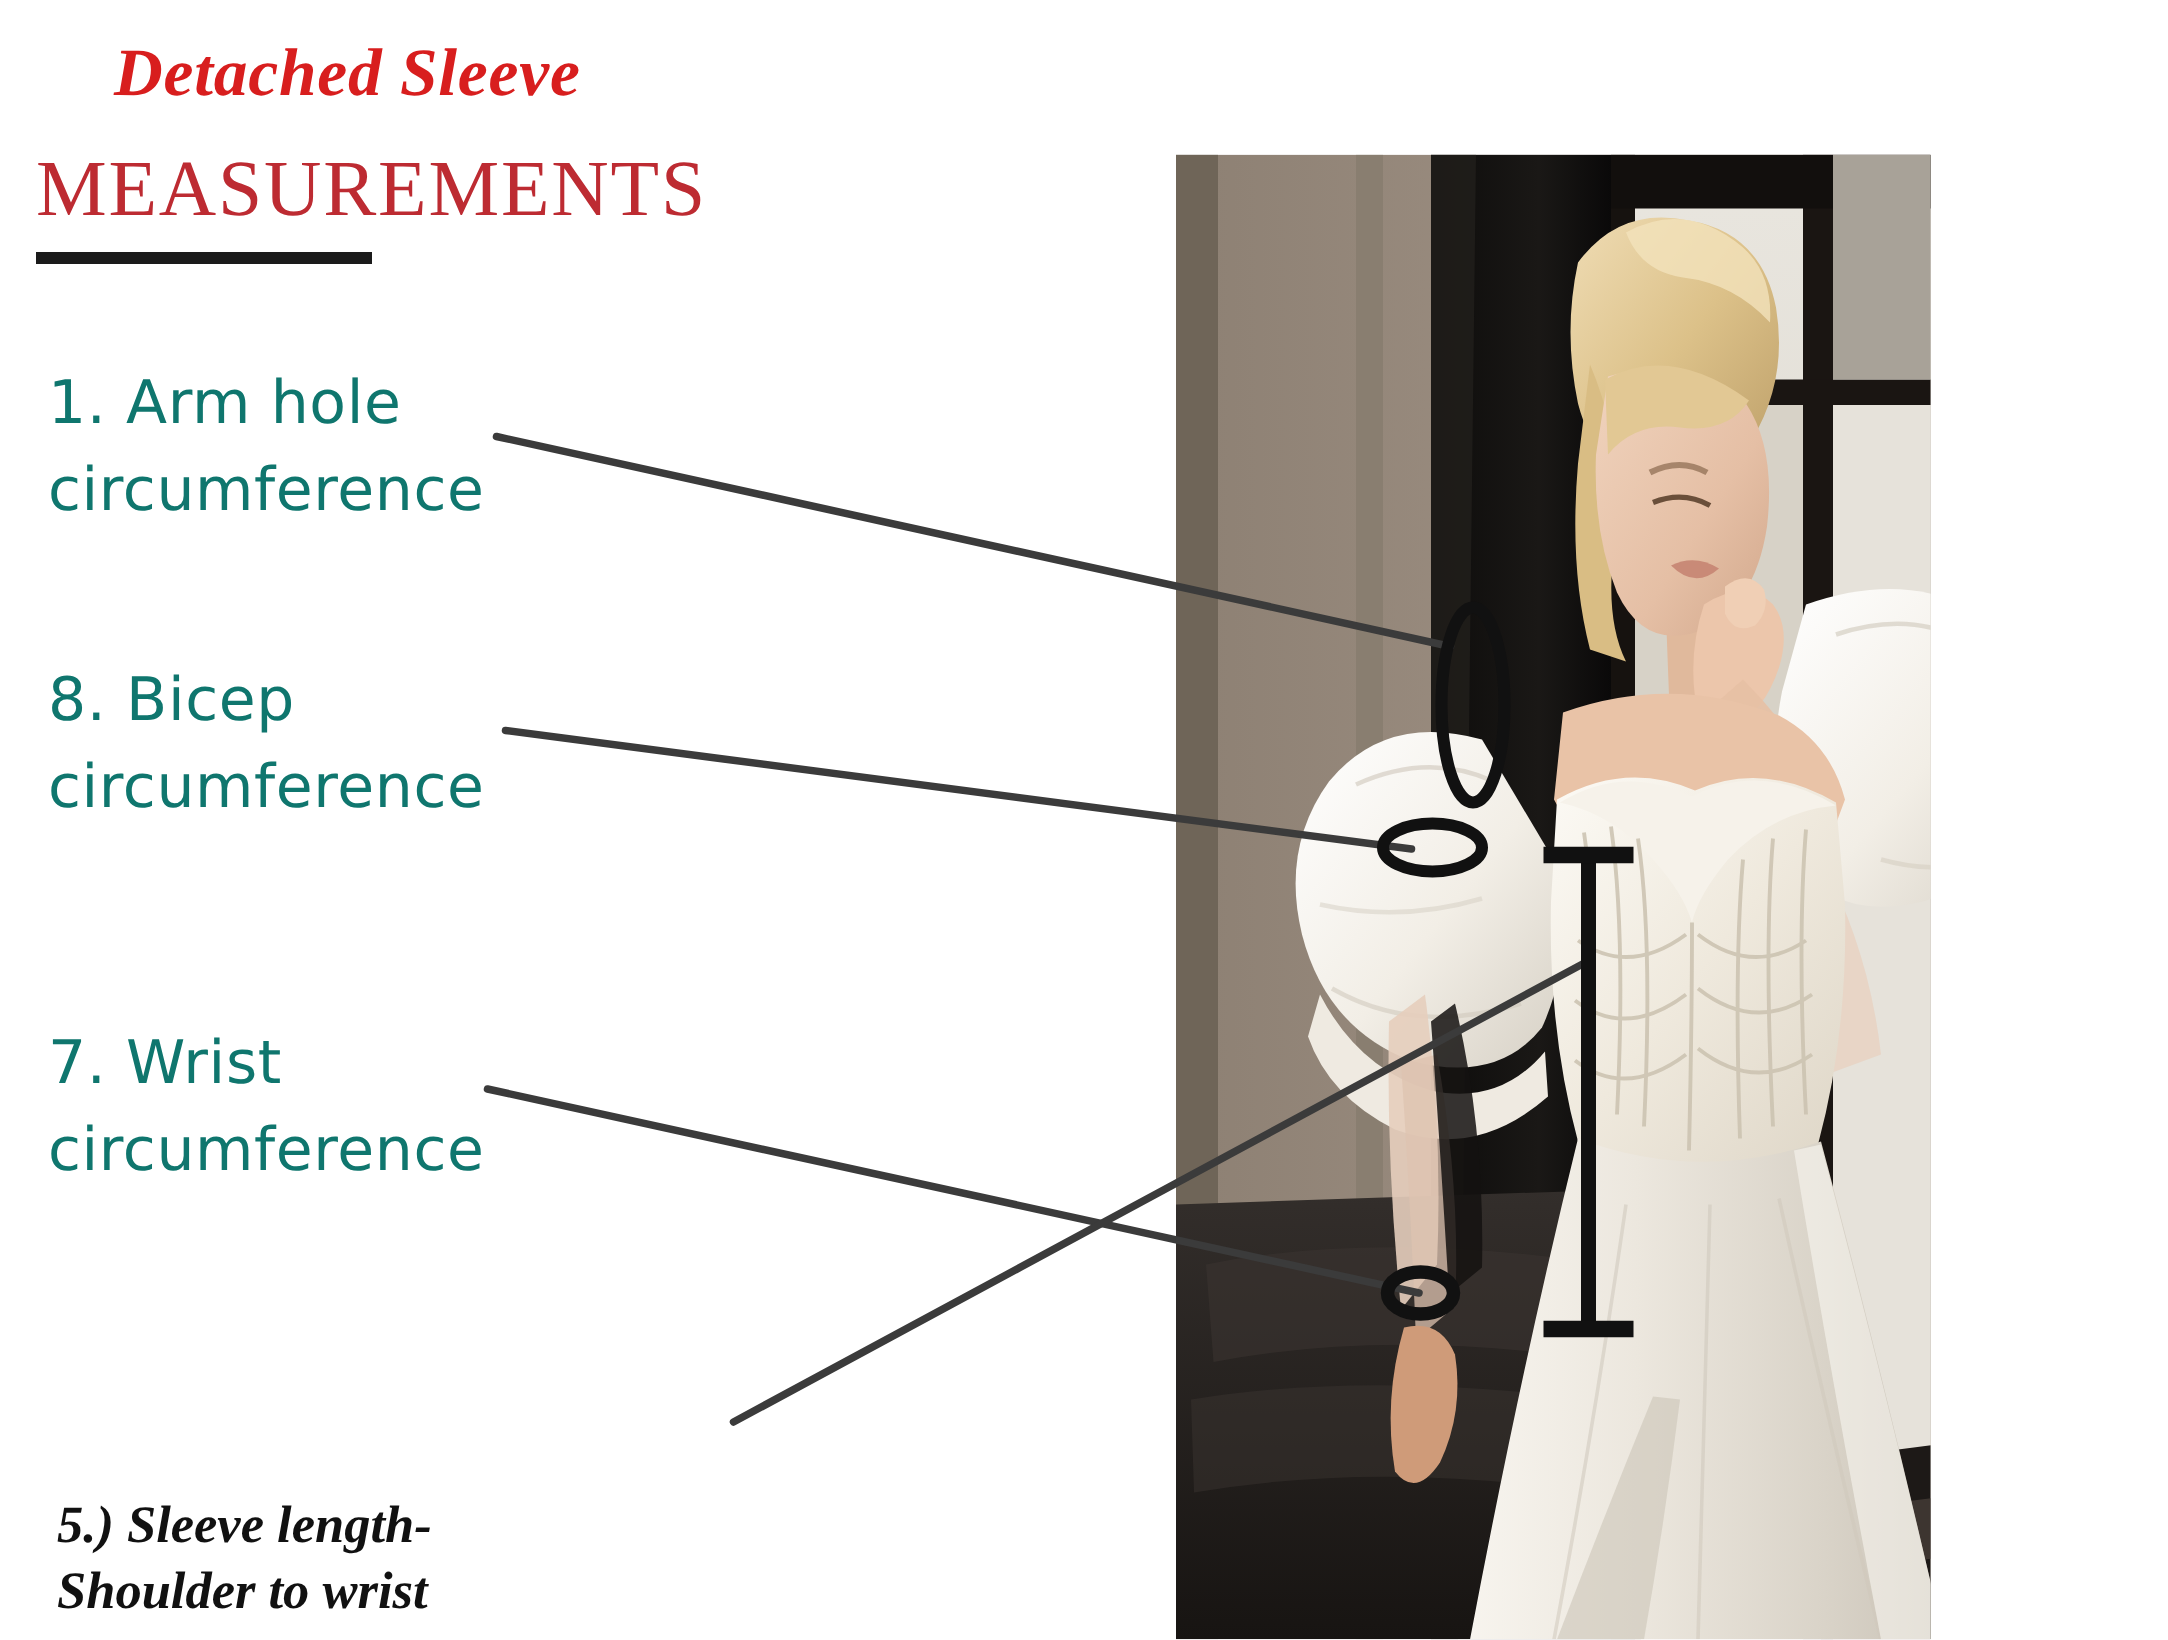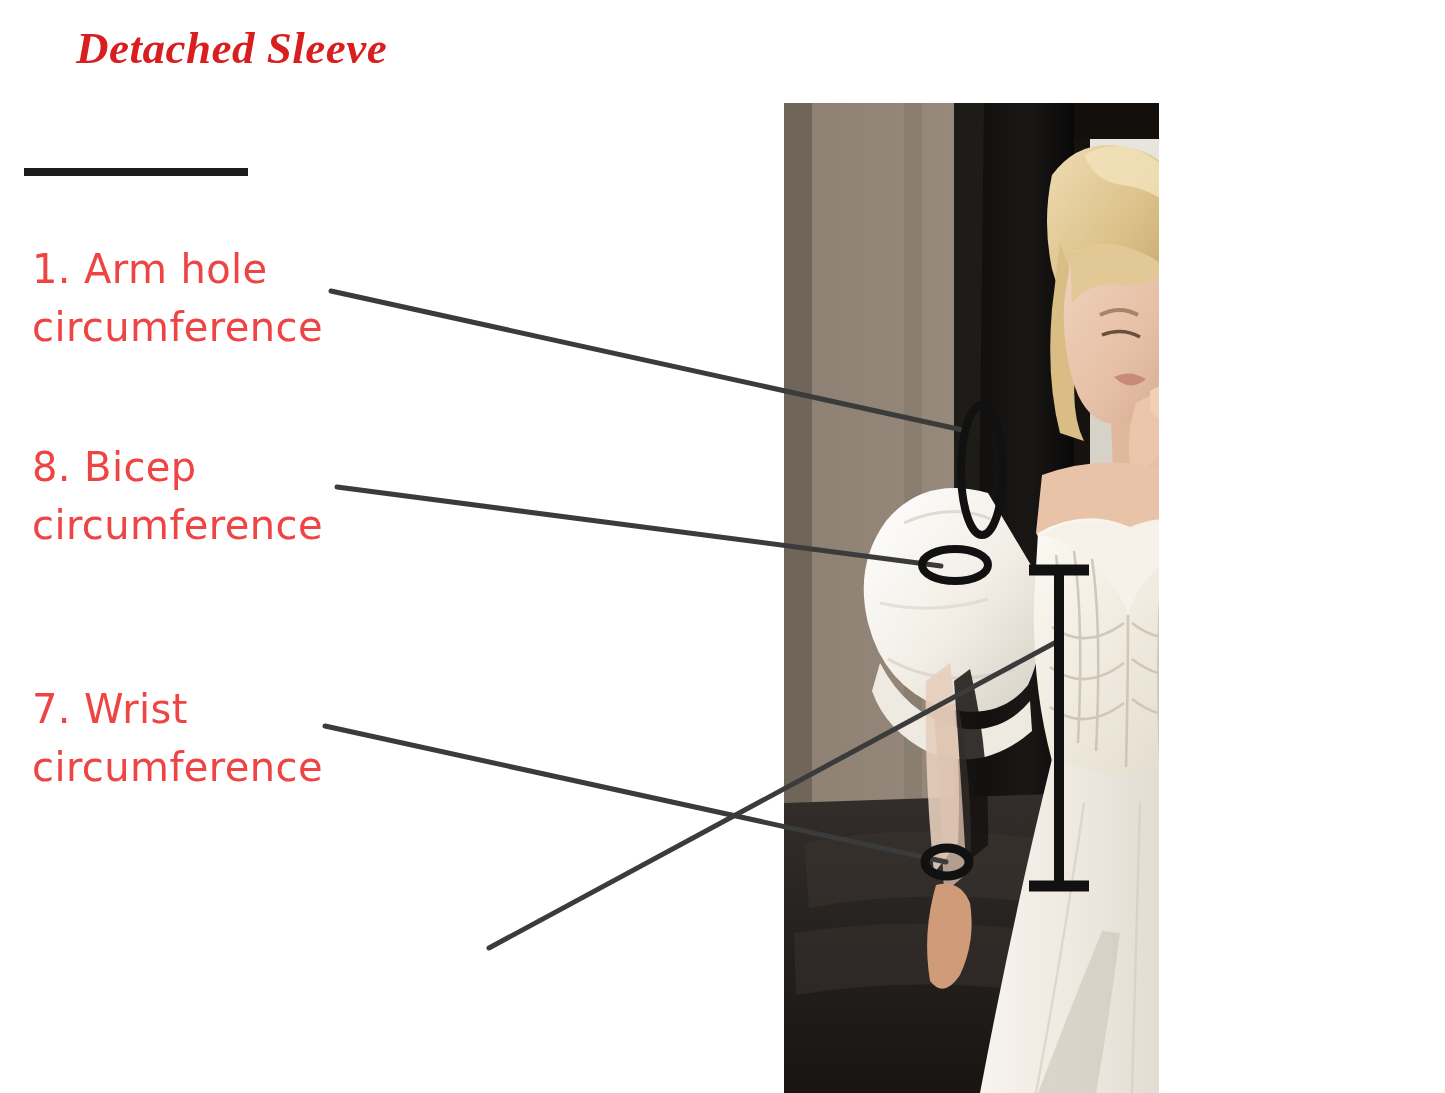--- a/index.html
+++ b/index.html
@@ -3,21 +3,21 @@
 <meta charset="utf-8">
 <title>Detached Sleeve Measurements</title>
 <style>
   html, body {
     margin: 0;
     padding: 0;
     background: #ffffff;
   }
   #page {
     position: relative;
-    width: 1159px;
+    width: 1287px;
     height: 1093px;
     background: #ffffff;
     overflow: hidden;
     font-family: "Liberation Sans", sans-serif;
     text-decoration: underline;
   }
 
   
   #title-detached {
     position: absolute;
@@ -50,21 +50,21 @@
     height: 8px;
     background: #1b1b1b;
   }
 
   
   .measure-item {
     position: absolute;
     font-family: "DejaVu Sans", sans-serif;
     font-size: 40px;
     line-height: 1.45;
-    color: #ef4444;
+    color: #0f766e;
     letter-spacing: 0.4px;
     white-space: pre-line;
   }
   #item-1 { left: 32px; top: 240px; }
   #item-2 { left: 32px; top: 438px; }
   #item-3 { left: 32px; top: 680px; }
   #item-4 { left: 32px; top: 905px; }
 
   #item-5 {
     position: absolute;
@@ -100,20 +100,21 @@
     pointer-events: none;
   }
 </style>
 </head>
 <body>
 
 <div id="page">
 
   <div id="title-detached">Detached Sleeve</div>
 
+  <div id="title-measurements">MEASUREMENTS</div>
 
   <div id="title-underline"></div>
 
   <div id="photo">
     <svg viewBox="0 0 661 990" preserveAspectRatio="none">
       <defs>
         <linearGradient id="wallG" x1="0" y1="0" x2="1" y2="0">
           <stop offset="0%" stop-color="#8d8073"></stop>
           <stop offset="45%" stop-color="#9e9083"></stop>
           <stop offset="100%" stop-color="#7d7164"></stop>
@@ -268,20 +269,22 @@
   <div class="measure-item" id="item-1">1. Arm hole
 circumference</div>
 
   <div class="measure-item" id="item-2">8. Bicep
 circumference</div>
 
   <div class="measure-item" id="item-3">7. Wrist
 circumference</div>
 
 
+  <div id="item-5">5.) Sleeve length-
+Shoulder to wrist</div>
 
   <svg id="annotations" viewBox="0 0 1445 1093">
 
     <line x1="331" y1="291" x2="967" y2="431" stroke="#3b3b3b" stroke-width="5" stroke-linecap="round"></line>
 
     <line x1="337" y1="487" x2="941" y2="566" stroke="#3b3b3b" stroke-width="5" stroke-linecap="round"></line>
 
     <line x1="325" y1="726" x2="946" y2="862" stroke="#3b3b3b" stroke-width="5" stroke-linecap="round"></line>
 
     <line x1="489" y1="948" x2="1060" y2="640" stroke="#3b3b3b" stroke-width="5" stroke-linecap="round"></line>

